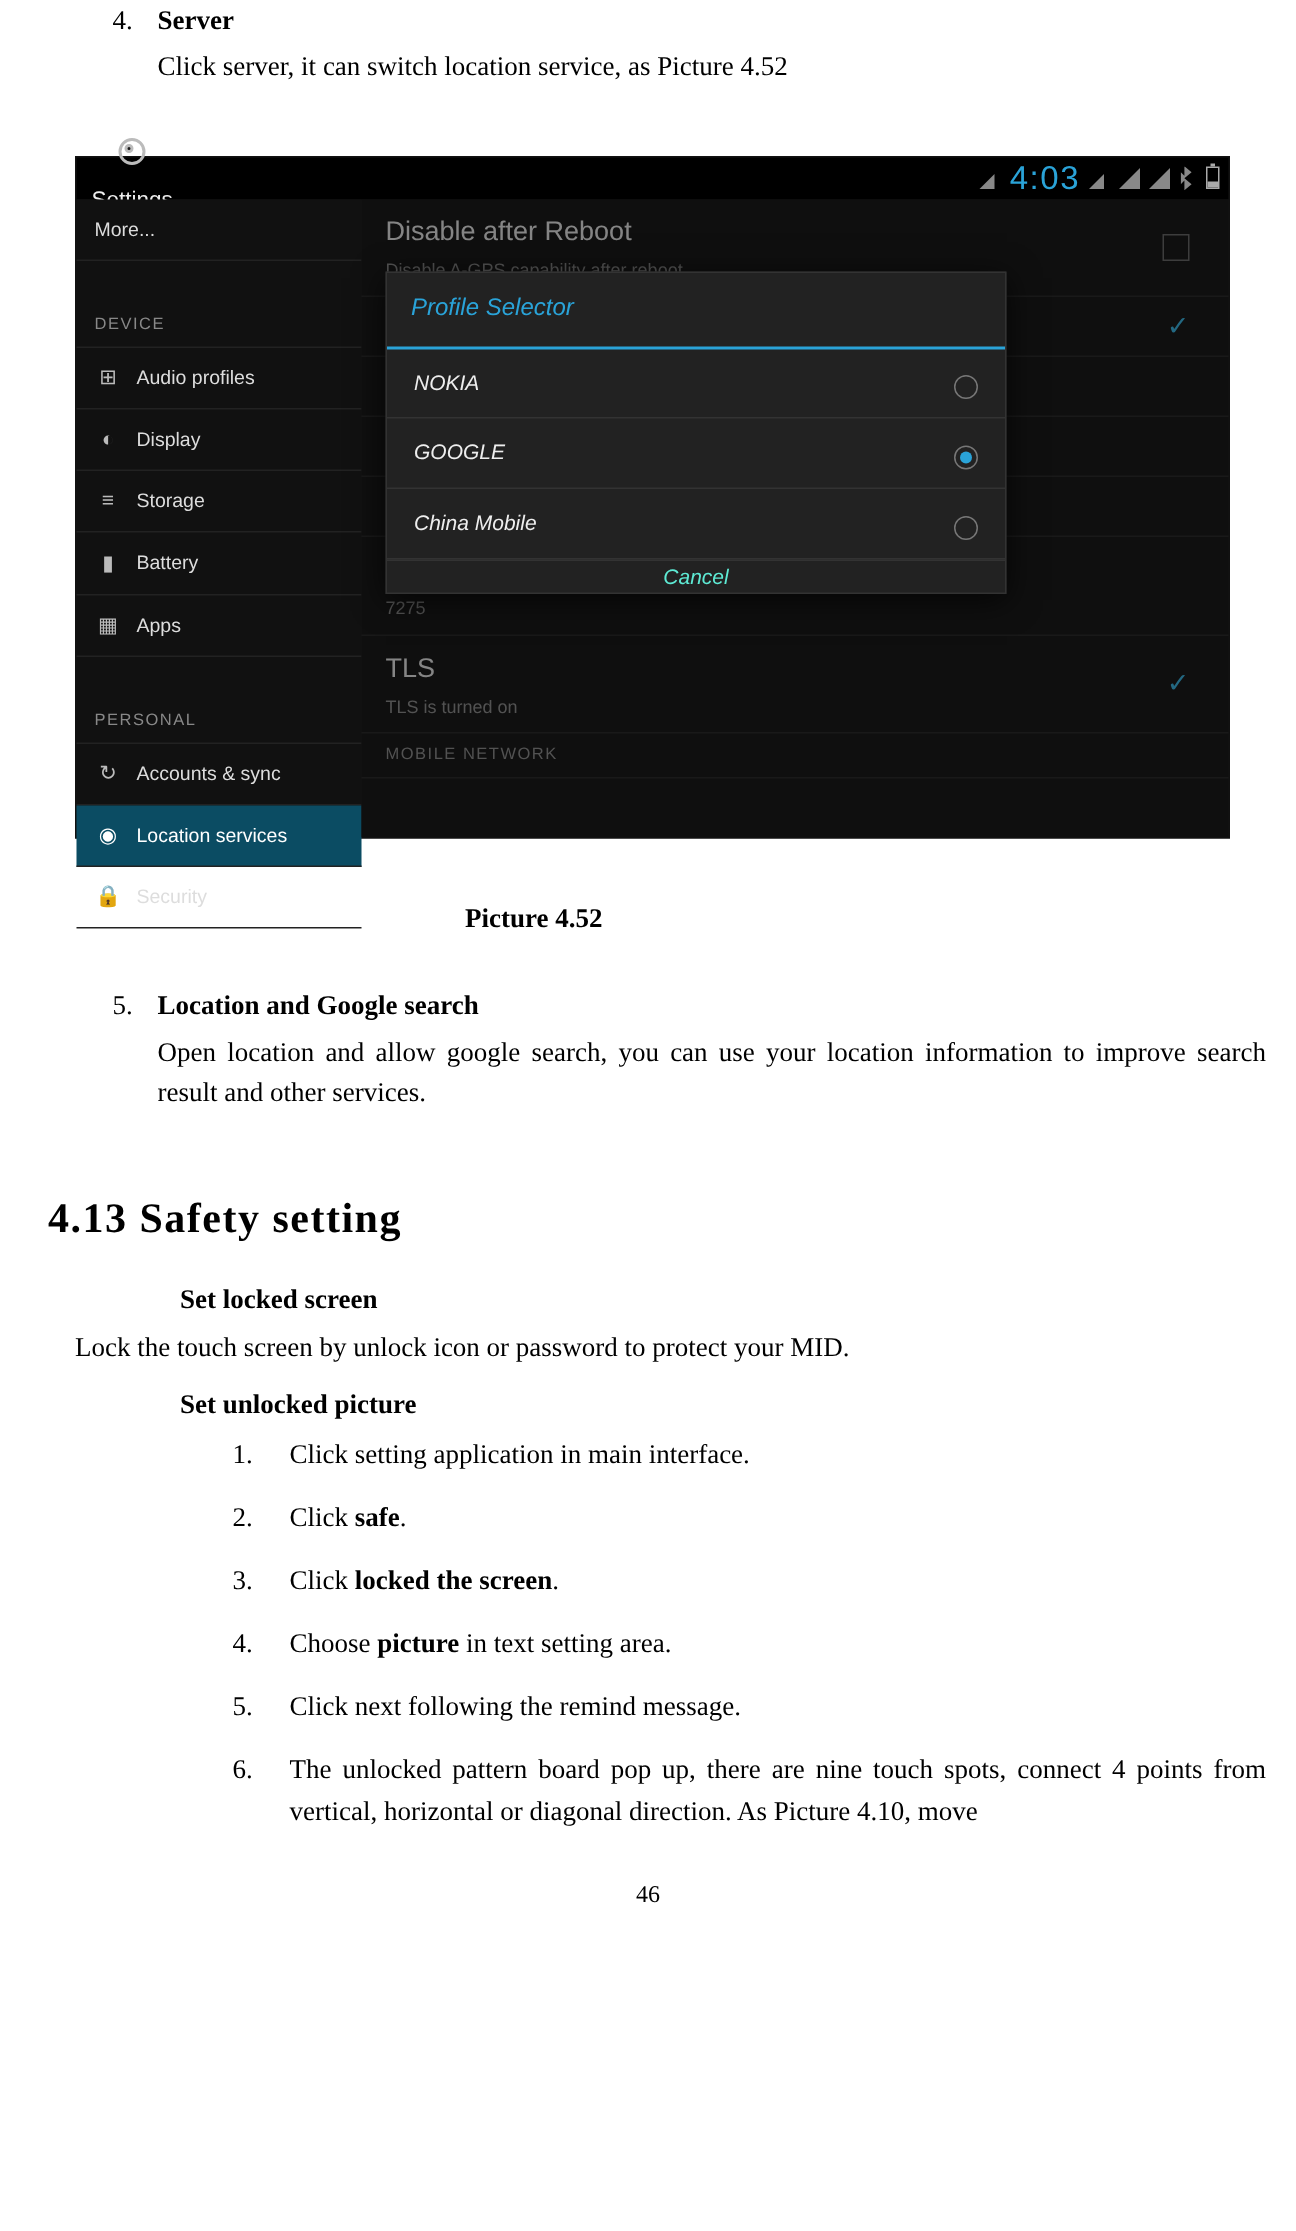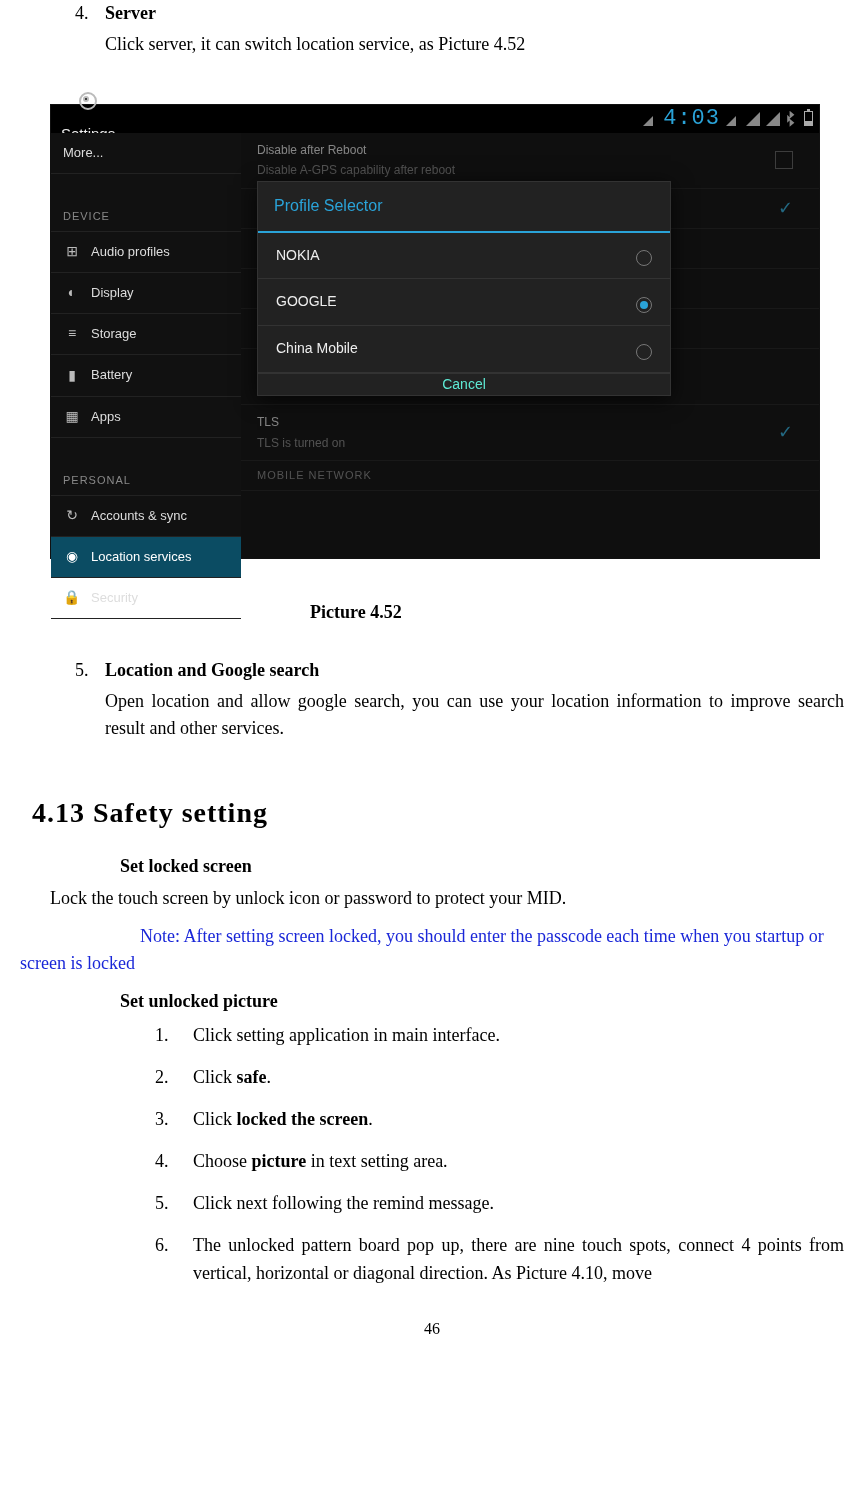--- a/index.html
+++ b/index.html
@@ -47,21 +47,21 @@
     content:""; position:absolute; width:18px; height:18px;
     border:2px solid #bbb; border-radius:50%;
     box-sizing:border-box;
   }
   .settings-ico::after{
     content:""; position:absolute; width:6px; height:6px;
     background:#191919; border:2px solid #bbb; border-radius:50%;
     top:4px; left:4px; box-sizing:border-box;
   }
   .settings-label { color:#eee; font-size:15px; }
-  .clock { font-family: Liberation Mono, monospace; letter-spacing: 1px; font-size: 22px; color: #2aa3d8; }
+  .clock { font-family: Liberation Sans, sans-serif; letter-spacing: 1px; font-size: 22px; color: #2aa3d8; }
   .sig { width: 14px; height: 14px; position: relative; }
   .sig::before {
     content:""; position:absolute; bottom:0; left:0;
     width:0; height:0; border-left: 14px solid transparent;
     border-bottom: 14px solid #888;
   }
   .sig.small::before { border-left-width:10px; border-bottom-width:10px; }
   .bt { width:12px; height:16px; background:#888; clip-path: polygon(30% 0,70% 25%,30% 50%,70% 75%,30% 100%,30% 60%,10% 75%,10% 25%,30% 40%); }
   .batt { width: 9px; height: 15px; border: 1px solid #aaa; position: relative; }
   .batt::before { content:""; position:absolute; top:-3px; left:2px; width:3px; height:2px; background:#aaa; }
@@ -79,35 +79,36 @@
   .side-item.selected .glyph { filter: brightness(1.4); }
   .glyph { width: 18px; height: 18px; display:flex; align-items:center; justify-content:center; color:#bbb; font-size:14px; }
 
   .content {
     flex: 1; background: #191919; padding: 0;
     filter: brightness(0.6);
   }
   .content-row {
     padding: 8px 16px; border-bottom: 1px solid #2a2a2a;
   }
-  .content-row .t1 { color: #ddd; font-size: 12px; }
+  .content-row .t1 { color: #ddd; font-size: 18px; }
   .content-row .t2 { color: #888; font-size: 12px; margin-top:2px; }
   .content-row.with-check { display:flex; justify-content:space-between; align-items:center; padding-right:26px; }
   .checkbox { width: 18px; height: 18px; border: 1px solid #666; }
   .checkmark { color:#3aaed8; font-size:18px; }
   .content-section { padding: 6px 16px; color: #888; font-size: 11px; letter-spacing:1px; border-bottom:1px solid #2a2a2a; }
 
   .dialog {
     position: absolute;
     left: 206px; top: 48px;
     width: 414px;
     background: #222;
     border: 1px solid #333;
     box-shadow: 0 4px 20px rgba(0,0,0,0.7);
     font-size: 14px;
+    font-style: italic;
   }
   .dialog-header {
     color: #2aa3d8; padding: 12px 16px;
     border-bottom: 2px solid #2aa3d8;
     font-size: 16px;
   }
   .dialog-item {
     display:flex; align-items:flex-end; justify-content:space-between;
     padding: 12px 18px; border-bottom: 1px solid #333; color:#eee;
   }
@@ -254,21 +255,20 @@
   <div class="ol-item" style="margin-top:30px;">
     <span class="num">5.</span>
     <span class="title">Location and Google search</span>
   </div>
   <p class="pbody-justify">Open location and allow google search, you can use your location information to improve search result and other services.</p>
 
   <h2 class="section">4.13  Safety setting</h2>
 
   <p class="sub-head">Set locked screen</p>
   <p class="para">Lock the touch screen by unlock icon or password to protect your MID.</p>
-  <p class="note">Note: After setting screen locked, you should enter the passcode each time when you startup or screen is locked</p>
   <p class="sub-head">Set unlocked picture</p>
 
   <div class="steps">
     <div class="step">
       <span class="n">1.</span>
       <span class="b">Click setting application in main interface.</span>
     </div>
     <div class="step">
       <span class="n">2.</span>
       <span class="b"><span>Click </span><b>safe</b><span>.</span></span>

